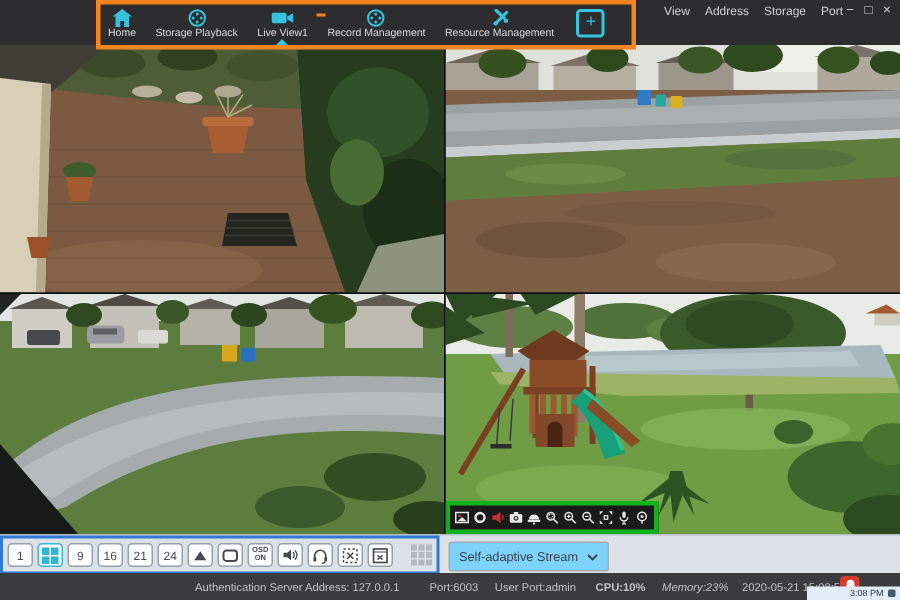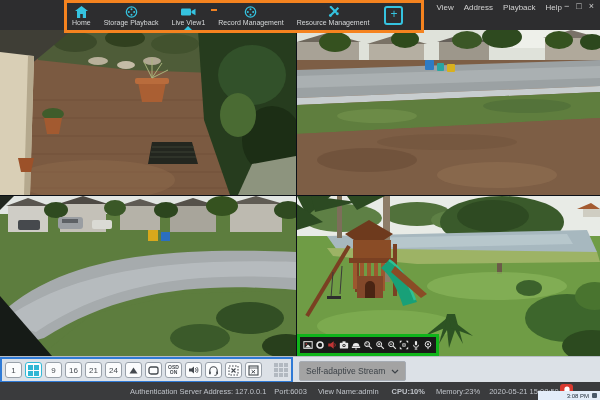--- a/index.html
+++ b/index.html
@@ -42,48 +42,48 @@
     box-sizing:border-box;display:flex;align-items:center;gap:3px;padding:0 3px;}
   .tb-btn{min-width:17px;height:16px;background:#fbfcfd;border:1px solid #98a0a9;border-radius:3px;
     display:flex;align-items:center;justify-content:center;font-size:8px;color:#474c52;cursor:pointer;box-sizing:border-box;}
   .tb-btn.sel{border-color:#31b9d6;}
   .tb-sep{width:1px;height:14px;background:#a9b0b8;margin:0 3px;}
   .grid4{display:grid;grid-template-columns:5px 5px;grid-template-rows:5px 5px;gap:1px;}
   .grid4 i{background:#2fb6d4;display:block;}
   .grid9{display:grid;grid-template-columns:4px 4px 4px;grid-template-rows:4px 4px 4px;gap:1px;}
   .grid9 i{background:#b2b9c1;display:block;}
   .osd{font-size:5px;font-weight:bold;line-height:5px;text-align:center;color:#474c52;}
-  .stream-dd{position:absolute;left:299px;top:4px;height:18px;padding:0 6px;background:#a3a3a3;
+  .stream-dd{position:absolute;left:299px;top:4px;height:18px;padding:0 6px;background:#7dd3fc;
     border:1px solid #a6acb4;border-radius:2px;display:flex;align-items:center;gap:6px;
     font-size:8.5px;color:#3c4248;cursor:pointer;}
 
   
   .statusbar{position:absolute;left:0;top:382px;width:600px;height:18px;background:#3a3b3d;
     display:flex;align-items:center;font-size:7.5px;color:#bfc3c9;white-space:nowrap;}
   .statusbar span{display:inline-block;}
-  .st-auth{margin-left:130px;} .st-port{margin-left:8px;} .st-user{margin-left:11px;}
-  .st-cpu{margin-left:13px;font-weight:bold;} .st-mem{margin-left:11px;} .st-time{margin-left:9px;}
+  .st-auth{margin-left:130px;} .st-port{margin-left:20px;} .st-user{margin-left:11px;}
+  .st-cpu{margin-left:13px;font-weight:bold;} .st-mem{margin-left:11px;font-style:italic;} .st-time{margin-left:9px;}
   .alarm{position:absolute;right:27px;top:384px;width:13px;height:13px;background:#d93a30;border-radius:3px;
     display:flex;align-items:center;justify-content:center;cursor:pointer;}
   .taskbar-sliver{position:absolute;right:0;bottom:0;width:62px;height:9px;background:#e3edf9;
     display:flex;align-items:center;justify-content:flex-end;gap:3px;padding-right:3px;box-sizing:border-box;
     font-size:6px;color:#24303c;}
   .tray-ico{width:5px;height:5px;background:#4a5a6a;border-radius:1px;}
 </style>
 </head>
 <body>
 
 <div class="window">
 
   <div class="titlebar">
     <div class="menu">
       <span>View</span>
       <span>Address</span>
-      <span>Playback</span>
-      <span>Help</span>
+      <span>Storage</span>
+      <span>Port</span>
     </div>
     <div class="winctl">
       <span>−</span>
       <span>□</span>
       <span>×</span>
     </div>
 
     <div class="tabs">
       <div class="tab">
         <svg class="ic" width="13" height="12" viewBox="0 0 13 12">
@@ -449,21 +449,21 @@
       <span>Self-adaptive Stream</span>
       <svg width="8" height="5" viewBox="0 0 8 5">
           <path d="M1,1 L4,4 L7,1" stroke="#3c4248" stroke-width="1.2" fill="none"></path>
         </svg>
     </div>
   </div>
 
   <div class="statusbar">
     <span class="st-auth">Authentication Server Address: 127.0.0.1</span>
     <span class="st-port">Port:6003</span>
-    <span class="st-user">View Name:admin</span>
+    <span class="st-user">User Port:admin</span>
     <span class="st-cpu">CPU:10%</span>
     <span class="st-mem">Memory:23%</span>
     <span class="st-time">2020-05-21 15:08:50</span>
   </div>
   <div class="alarm">
     <svg width="8" height="9" viewBox="0 0 8 9">
         <path d="M4,0.5 a2.6,2.6 0 0 1 2.6,2.6 V5.2 L7.6,6.6 H0.4 L1.4,5.2 V3.1 A2.6,2.6 0 0 1 4,0.5 z" fill="#ffffff"></path>
         <circle cx="4" cy="7.8" r="0.9" fill="#ffffff"></circle>
       </svg>
   </div>

